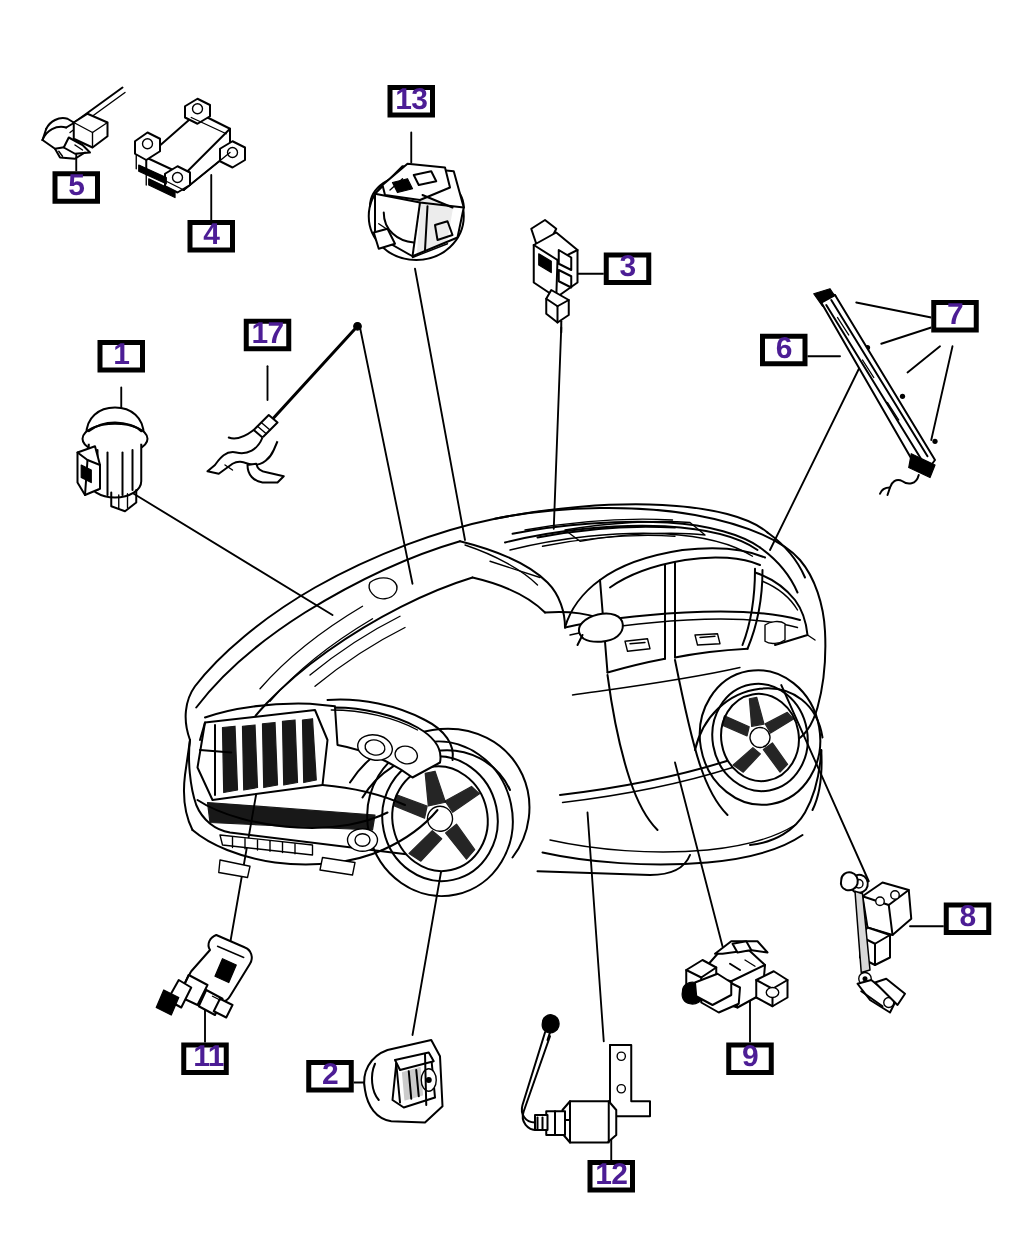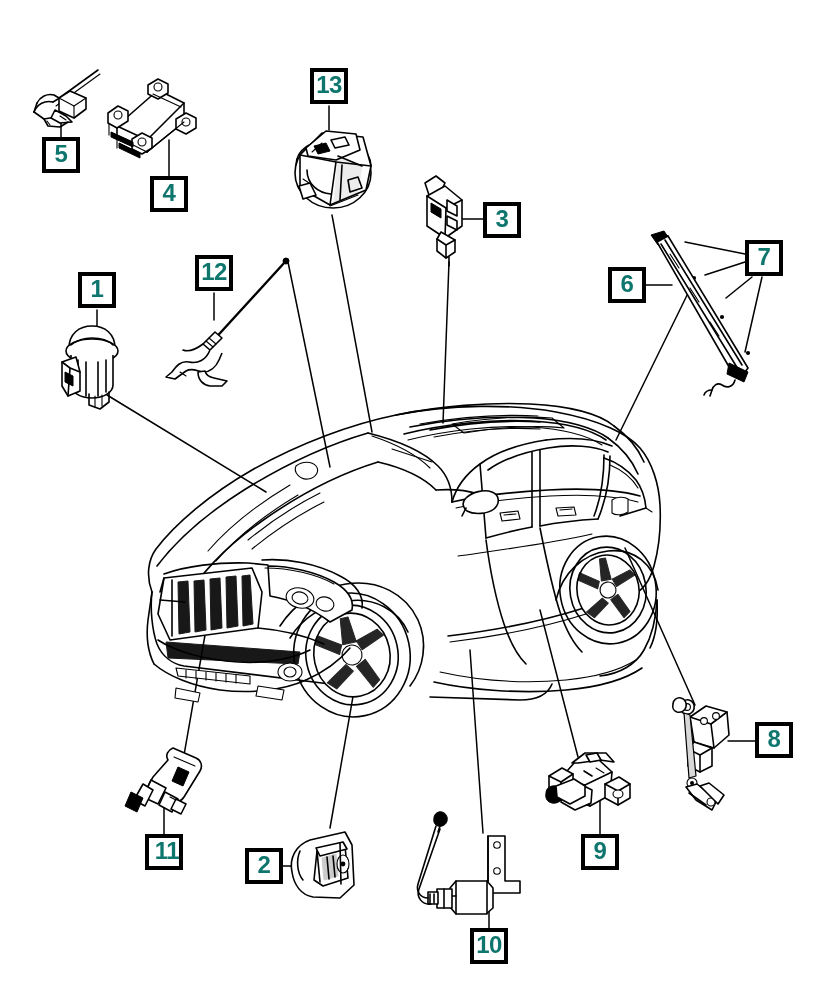--- a/index.html
+++ b/index.html
@@ -20,32 +20,32 @@
   #art-layer {
     position: absolute;
     left: 0;
     top: 0;
     width: 824px;
     height: 1000px;
   }
   .callout {
     position: absolute;
     width: 38px;
-    height: 36px;
+    height: 26px;
     border: 4px solid #000000;
     background: #ffffff;
     box-sizing: border-box;
     display: flex;
     align-items: center;
     justify-content: center;
     font-family: "Liberation Sans", sans-serif;
     font-weight: bold;
     font-size: 24px;
     line-height: 1;
-    color: #0f766e;
+    color: #4c1d95;
     letter-spacing: -0.5px;
     z-index: 20;
   }
   .callout-num {
     display: block;
     transform: translateY(-1px);
   }
 </style>
 </head>
 <body>
@@ -509,25 +509,25 @@
   <div class="callout" style="left:745px; top:240px;">
     <span class="callout-num">7</span>
   </div>
   <div class="callout" style="left:755px; top:722px;">
     <span class="callout-num">8</span>
   </div>
   <div class="callout" style="left:581px; top:834px;">
     <span class="callout-num">9</span>
   </div>
   <div class="callout" style="left:470px; top:928px;">
-    <span class="callout-num">10</span>
+    <span class="callout-num">12</span>
   </div>
   <div class="callout" style="left:145px; top:834px;justify-content:flex-end;">
     <span class="callout-num">11</span>
   </div>
   <div class="callout" style="left:195px; top:255px;">
-    <span class="callout-num">12</span>
+    <span class="callout-num">17</span>
   </div>
   <div class="callout" style="left:310px; top:68px;">
     <span class="callout-num">13</span>
   </div>
 
 </div>
 
 </body></html>

